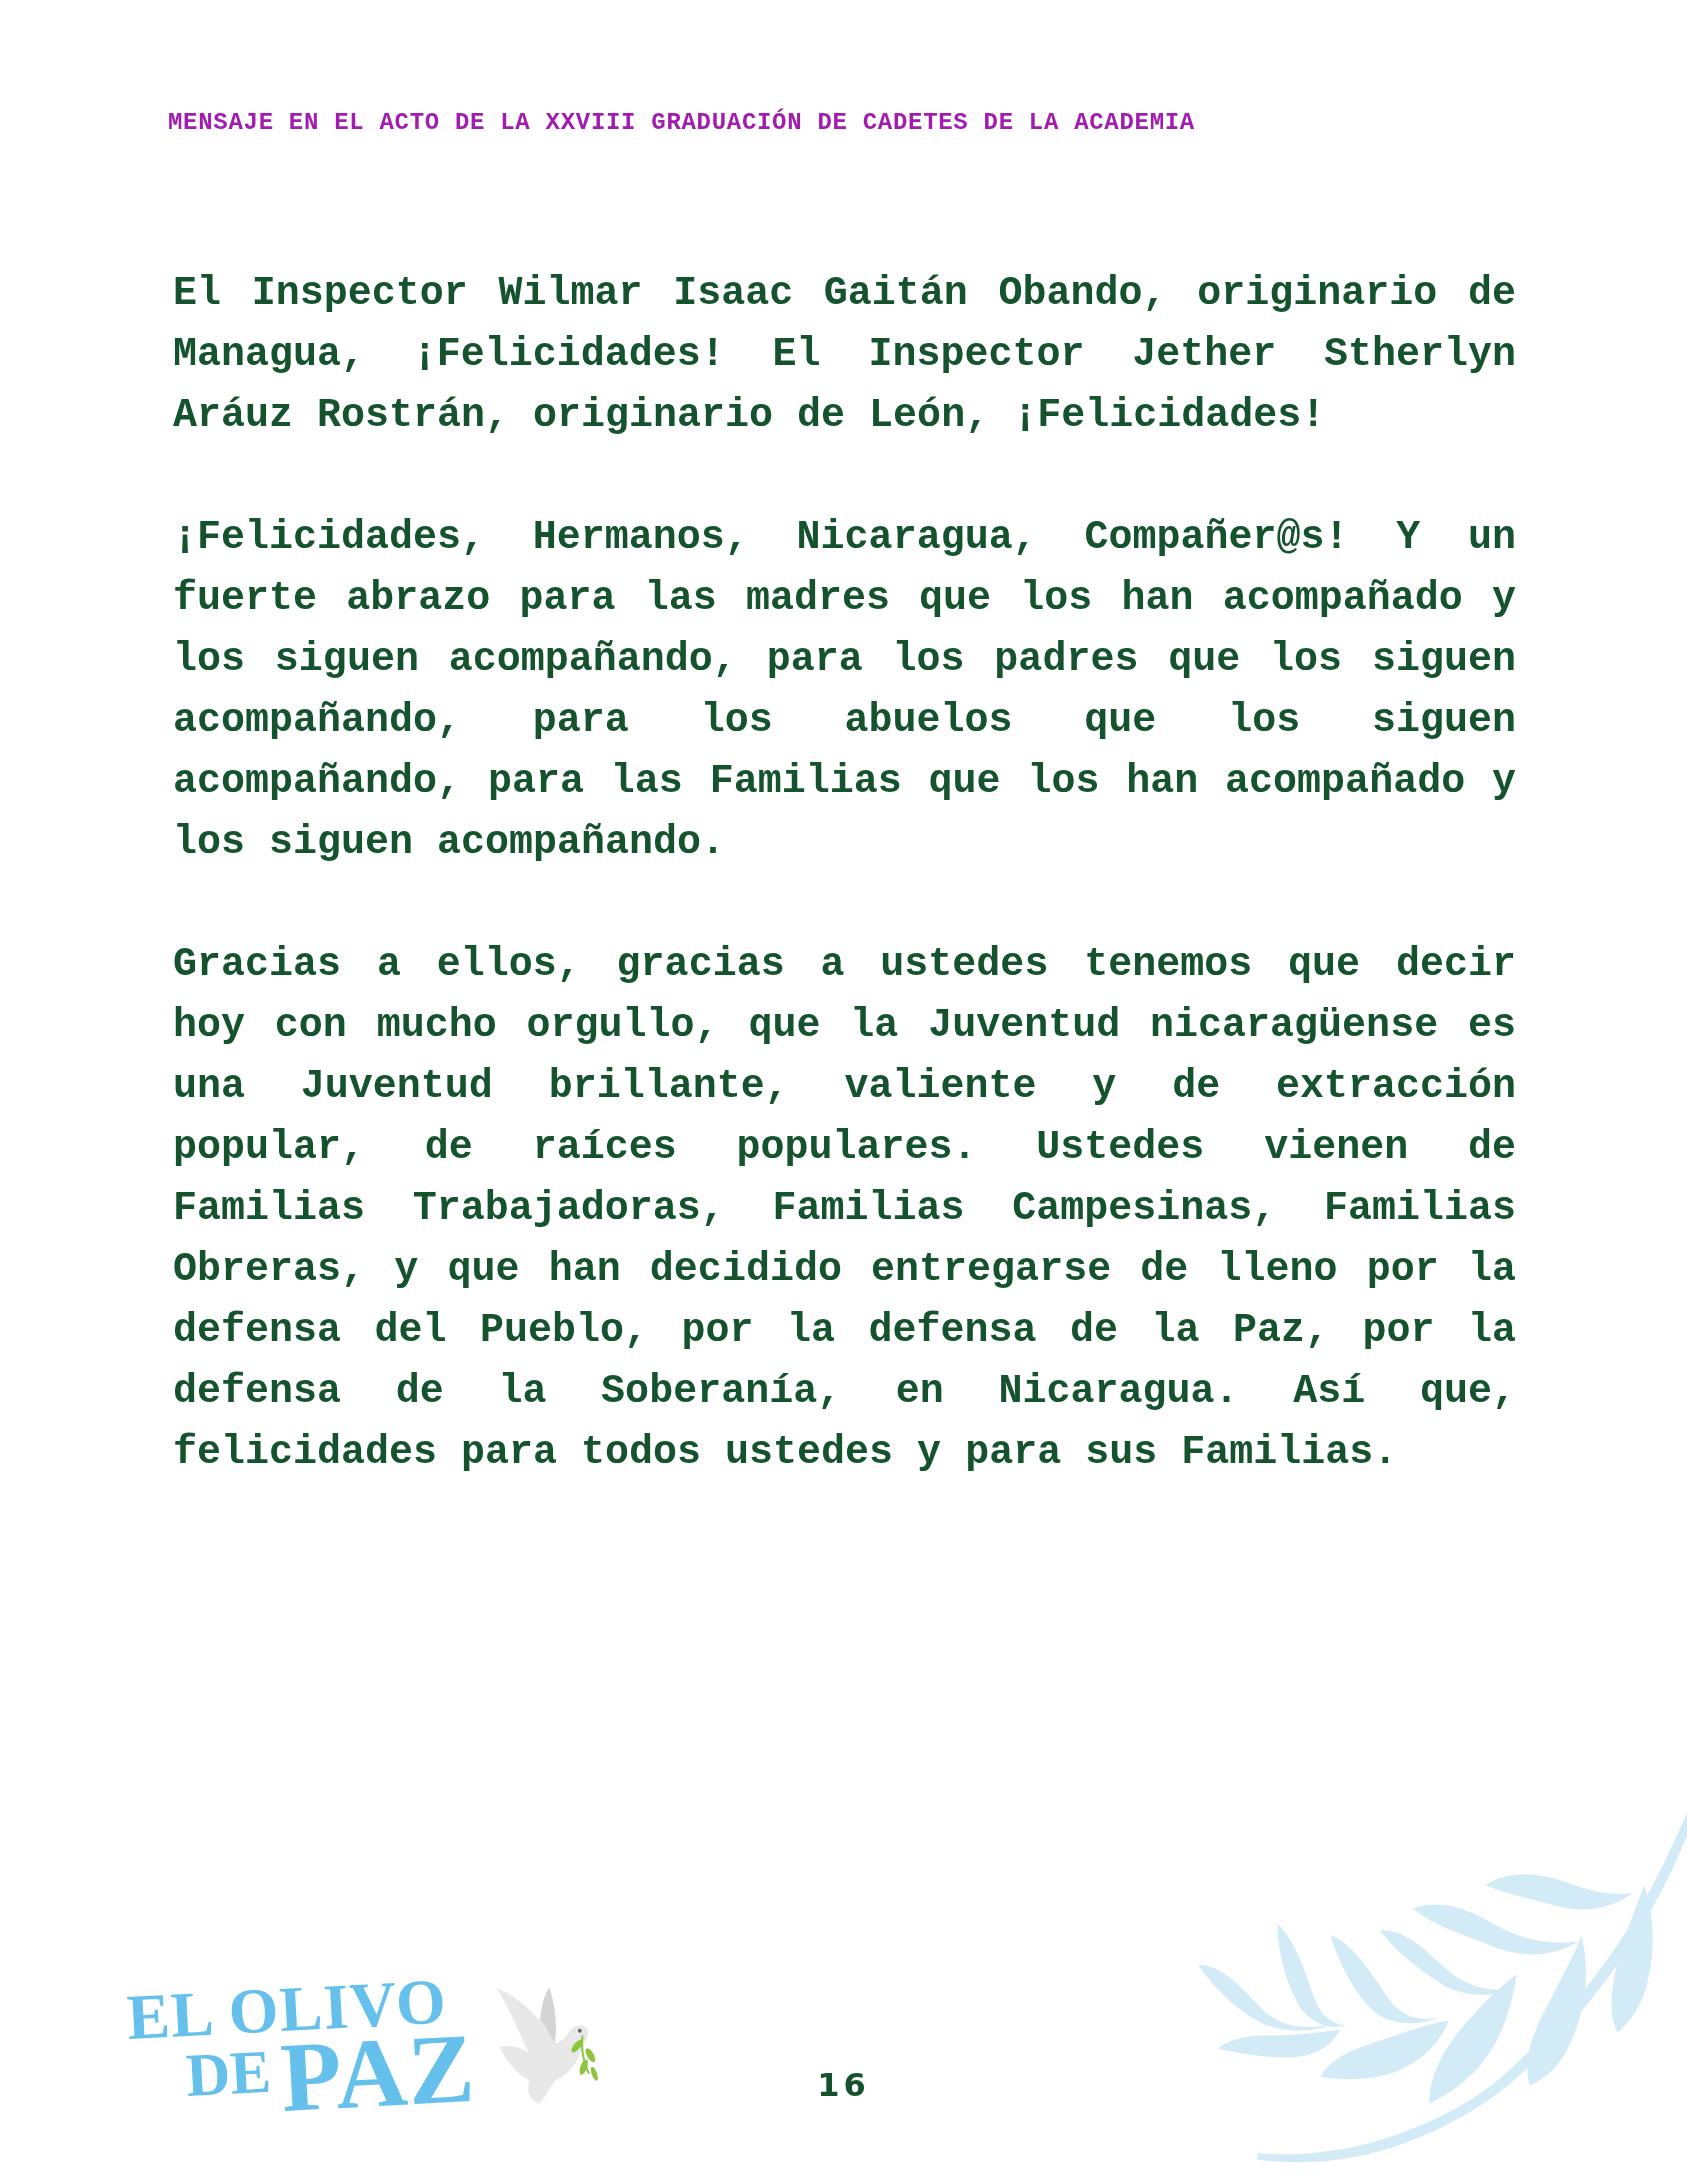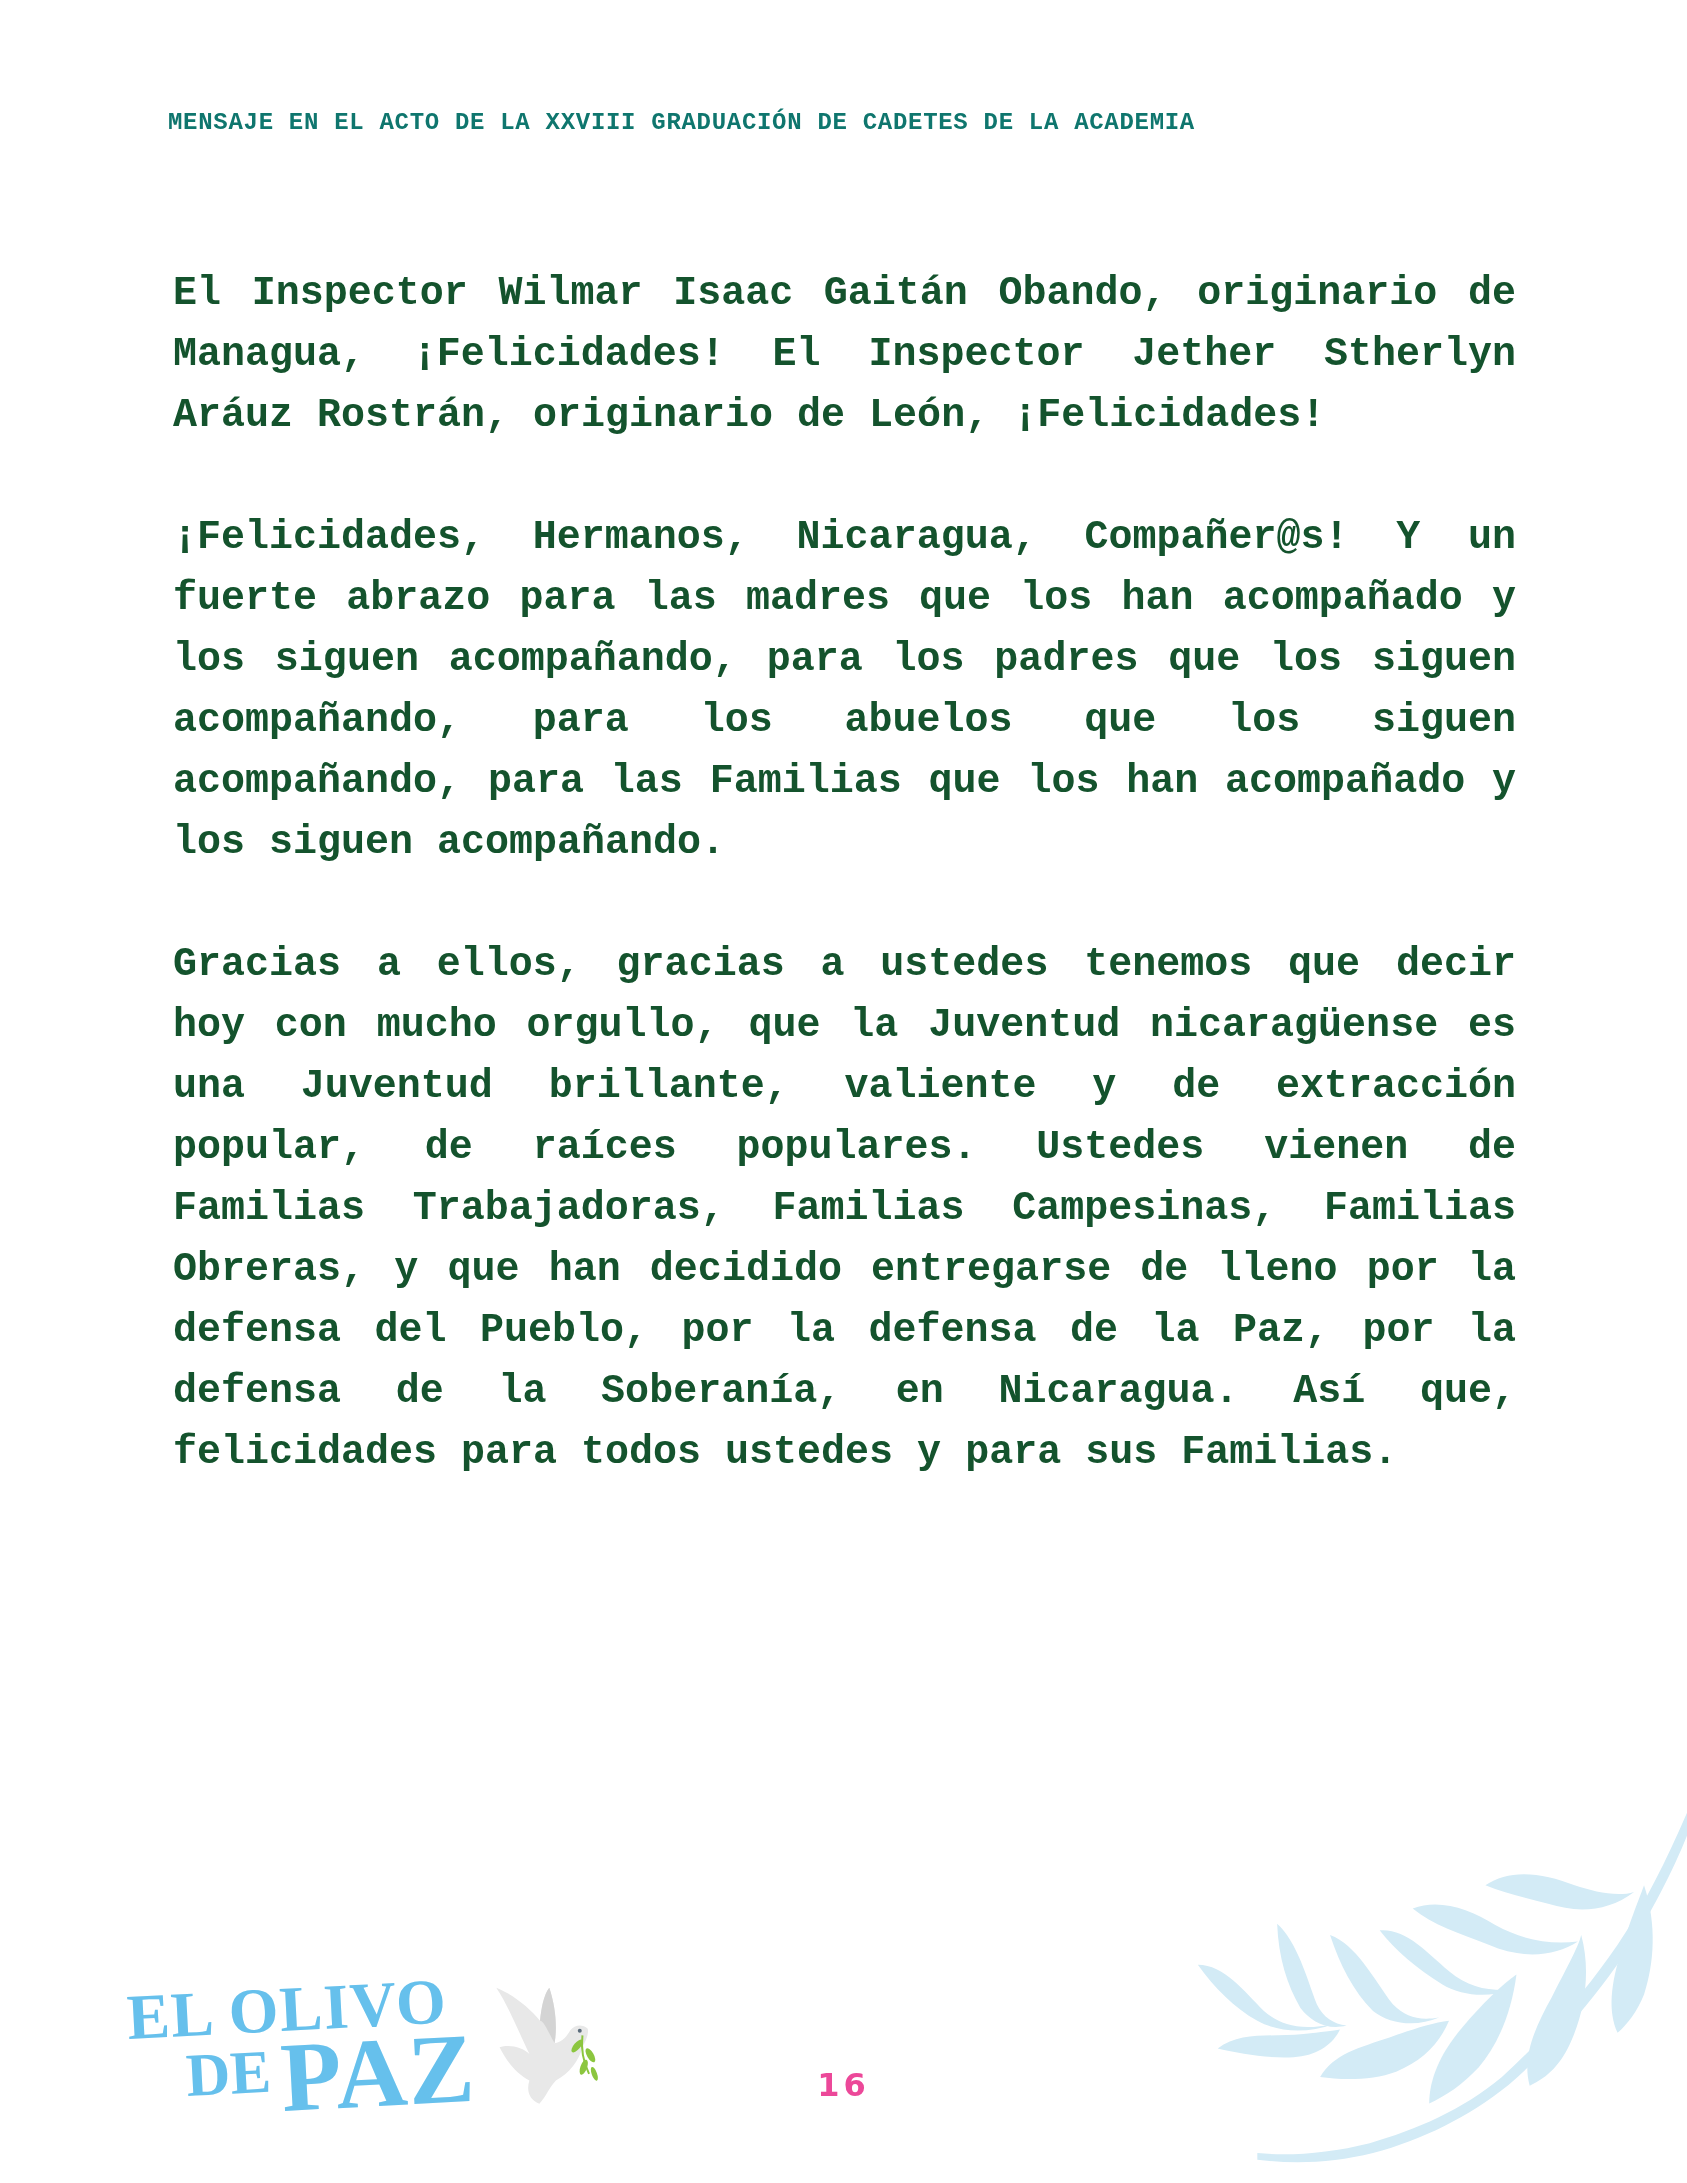--- a/index.html
+++ b/index.html
@@ -1,35 +1,35 @@
 <!DOCTYPE html>
 <html style="font-size:10.6px"><head>
   <meta charset="utf-8">
   <style>
     html, body { margin: 0; padding: 0; background: #ffffff; }
     body { width: 1687px; height: 2183px; position: relative; overflow: hidden; }
     .header {
       position: absolute; left: 0; top: 106px; width: 1363px;
-      text-align: center; color: #0f766e;
+      text-align: center; color: #a21caf;
       font-family: "Liberation Mono", "DejaVu Sans Mono", monospace;
       font-weight: bold; font-size: 24px; line-height: 33px; letter-spacing: 0.7px;
     }
     .header div { white-space: nowrap; }
     .body-text {
       position: absolute; left: 173px; top: 263px; width: 1343px;
       font-family: "Liberation Mono", "DejaVu Sans Mono", monospace;
       font-weight: bold; font-size: 40px; line-height: 61px;
       color: #14532d; text-align: justify;
     }
     .body-text p { margin: 0 0 61px 0; }
     .body-text p:last-child { margin-bottom: 0; }
     .page-number {
       position: absolute; left: 794px; top: 2066px; width: 99px; text-align: center;
       font-family: "DejaVu Sans", sans-serif; font-weight: bold; font-size: 32px;
-      color: #ec4899; letter-spacing: 4px;
+      color: #14532d; letter-spacing: 4px;
     }
     .logo { position: absolute; left: 122px; top: 1968px; width: 476px; height: 152px; }
     .logo-text {
       position: absolute; font-family: "Liberation Serif", "DejaVu Serif", serif;
       font-weight: bold; color: #66c0ec; white-space: nowrap; transform: rotate(-3deg);
       transform-origin: left bottom;
     }
     .logo-line1 { left: 6.6px; top: 13.2px; font-size: 64px; letter-spacing: 1.3px; }
     .logo-line2a { left: 66px; top: 73px; font-size: 61px; }
     .logo-line2b { left: 162px; top: 53px; font-size: 99px; letter-spacing: 1.3px; }

